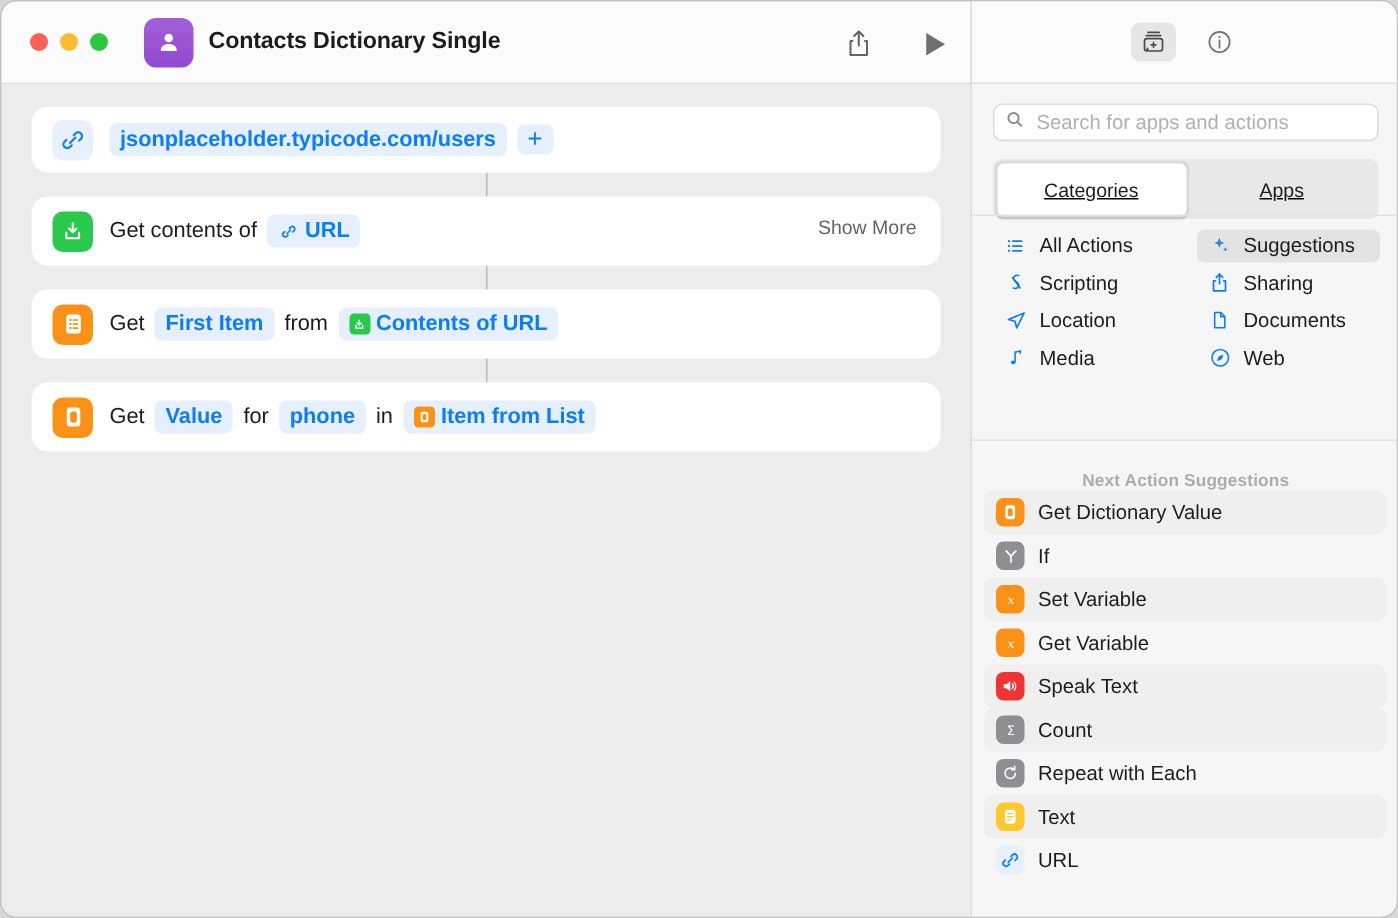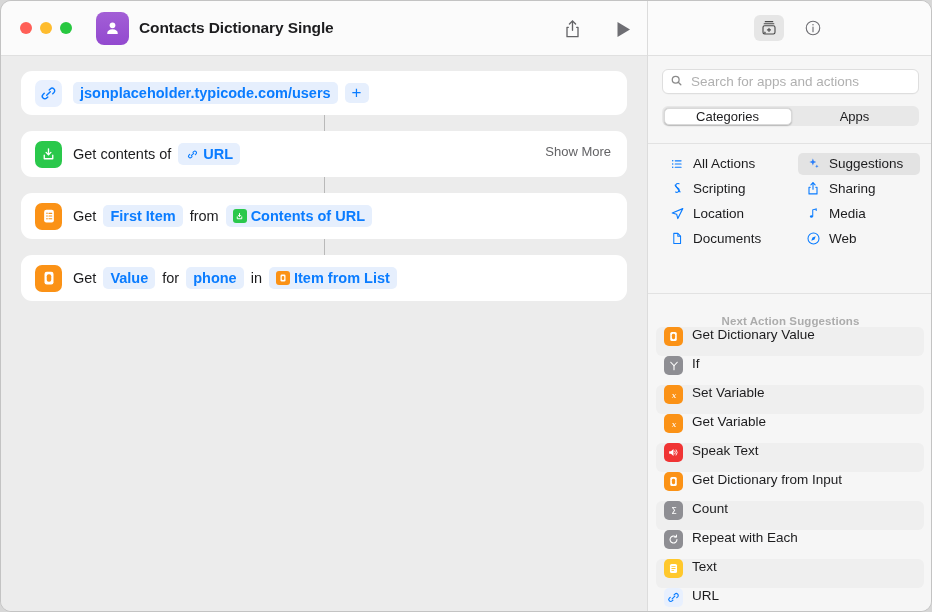--- a/index.html
+++ b/index.html
@@ -105,23 +105,24 @@
     box-shadow:0 0.5px 0.5px rgba(0,0,0,0.04);
   }
   .search-input{
     border:0;outline:0;background:transparent;font-size:13.5px;
     color:#000;margin-left:6px;width:210px;
     font-family:"Liberation Sans",sans-serif;
   }
   .search-input::placeholder{color:#b0b0b0;}
 
   .segmented{
-    position:absolute;left:14px;top:105px;width:257px;height:20px;
+    position:absolute;left:14px;top:105px;width:257px;height:40px;
     background:#e8e8e8;border-radius:6px;display:flex;padding:1.5px;
     box-sizing:border-box;
+    text-decoration:underline;
   }
   .seg{
     flex:1;display:flex;align-items:center;justify-content:center;
     font-size:13px;color:#1c1c1e;border-radius:5px;
   }
   .seg.sel{background:#fff;box-shadow:0 0.5px 1.5px rgba(0,0,0,0.22);
     border:0.5px solid #d9d9d9;box-sizing:border-box;}
 
   .cat-sep{position:absolute;left:0;top:142px;width:285px;height:1px;background:#e2e2e2;}
   .cat-grid{
@@ -137,21 +138,21 @@
   .cat-lbl{font-size:13.5px;color:#1c1c1e;}
   .cat-ic{width:16px;height:16px;display:flex;align-items:center;justify-content:center;flex:0 0 auto;}
 
   .list-sep{position:absolute;left:0;top:292px;width:285px;height:1px;background:#e2e2e2;}
   .list-head{
     position:absolute;left:0;top:300px;width:285px;text-align:center;
     font-size:11.5px;font-weight:700;color:#acacac;letter-spacing:0.1px;margin-top:14px;
   }
   .sug-list{position:absolute;left:8px;top:326px;width:268px;}
   .sug{
-    height:29px;display:flex;gap:9px;
+    height:29px;display:flex;align-items:center;gap:9px;
     padding:0 8px;border-radius:6px;box-sizing:border-box;
   }
   .sug.alt{background:#efefef;}
   .sug-lbl{font-size:13.5px;color:#1c1c1e;}
   .sug-ic{width:19px;height:19px;border-radius:5px;flex:0 0 auto;
     display:flex;align-items:center;justify-content:center;}
   .bg-orange{background:#fb9216;}
   .bg-gray{background:#8e8e93;}
   .bg-red{background:#f03434;}
   .bg-yellow{background:#ffc82c;}
@@ -378,35 +379,35 @@
         <span class="cat-ic">
           <svg width="15" height="15" viewBox="0 0 24 24" fill="none" stroke="#0a7cff" stroke-width="1.8" stroke-linejoin="round">
             <path d="M20.4 4.2L3.6 11.2l7 1.9 1.9 7z"></path>
           </svg>
         </span>
         <span class="cat-lbl">Location</span>
       </div>
 
       <div class="cat">
         <span class="cat-ic">
+          <svg width="14" height="15" viewBox="0 0 24 24" fill="none" stroke="#0a7cff" stroke-width="1.8" stroke-linejoin="round">
+            <path d="M6.5 3.2h7l4.6 4.6v12.8H6.5z"></path>
+              <path d="M13.4 3.4v4.6h4.6"></path>
+          </svg>
+        </span>
+        <span class="cat-lbl">Documents</span>
+      </div>
+      <div class="cat">
+        <span class="cat-ic">
           <svg width="13" height="15" viewBox="0 0 24 24" fill="none" stroke="#0a7cff" stroke-width="1.9" stroke-linecap="round">
             <path d="M10.6 17V5.2l6.4-1.6v3"></path>
             <ellipse cx="8.2" cy="17.6" rx="2.7" ry="2.3" fill="#0a7cff" stroke="none"></ellipse>
           </svg>
         </span>
         <span class="cat-lbl">Media</span>
-      </div>
-      <div class="cat">
-        <span class="cat-ic">
-          <svg width="14" height="15" viewBox="0 0 24 24" fill="none" stroke="#0a7cff" stroke-width="1.8" stroke-linejoin="round">
-            <path d="M6.5 3.2h7l4.6 4.6v12.8H6.5z"></path>
-              <path d="M13.4 3.4v4.6h4.6"></path>
-          </svg>
-        </span>
-        <span class="cat-lbl">Documents</span>
       </div>
 
       <div class="cat">
         <span class="cat-ic">
           <svg width="15" height="15" viewBox="0 0 24 24" fill="none" stroke="#0a7cff" stroke-width="1.7">
             <circle cx="12" cy="12" r="8.8"></circle>
             <path d="M15.6 8.4L10.4 10.4 8.4 15.6 13.6 13.6z" fill="#0a7cff" stroke="none"></path>
           </svg>
         </span>
         <span class="cat-lbl">Web</span>
@@ -460,29 +461,20 @@
         <span class="sug-ic bg-red">
           <svg width="13" height="13" viewBox="0 0 24 24" fill="#fff">
             <path d="M4 9.5h3.4L12 5.4v13.2L7.4 14.5H4z"></path>
             <path d="M14.4 9.2a4 4 0 010 5.6" fill="none" stroke="#fff" stroke-width="1.7" stroke-linecap="round"></path>
             <path d="M16.9 7.2a7.2 7.2 0 010 9.6" fill="none" stroke="#fff" stroke-width="1.7" stroke-linecap="round"></path>
           </svg>
         </span>
         <span class="sug-lbl">Speak Text</span>
       </div>
 
-      <div class="sug">
-        <span class="sug-ic bg-orange">
-          <svg width="13" height="13" viewBox="0 0 24 24">
-              <rect x="6" y="3.5" width="12" height="17" rx="3" fill="#fff"></rect>
-              <rect x="9" y="7" width="6" height="10" rx="2.6" fill="#fb9216"></rect>
-            </svg>
-        </span>
-        <span class="sug-lbl">Get Dictionary from Input</span>
-      </div>
 
       <div class="sug alt">
         <span class="sug-ic bg-gray">
           <svg width="14" height="14" viewBox="0 0 24 24">
               <text x="12" y="17.5" font-size="15" font-family="DejaVu Sans, sans-serif" fill="#fff" text-anchor="middle">Σ</text>
             </svg>
         </span>
         <span class="sug-lbl">Count</span>
       </div>
 

